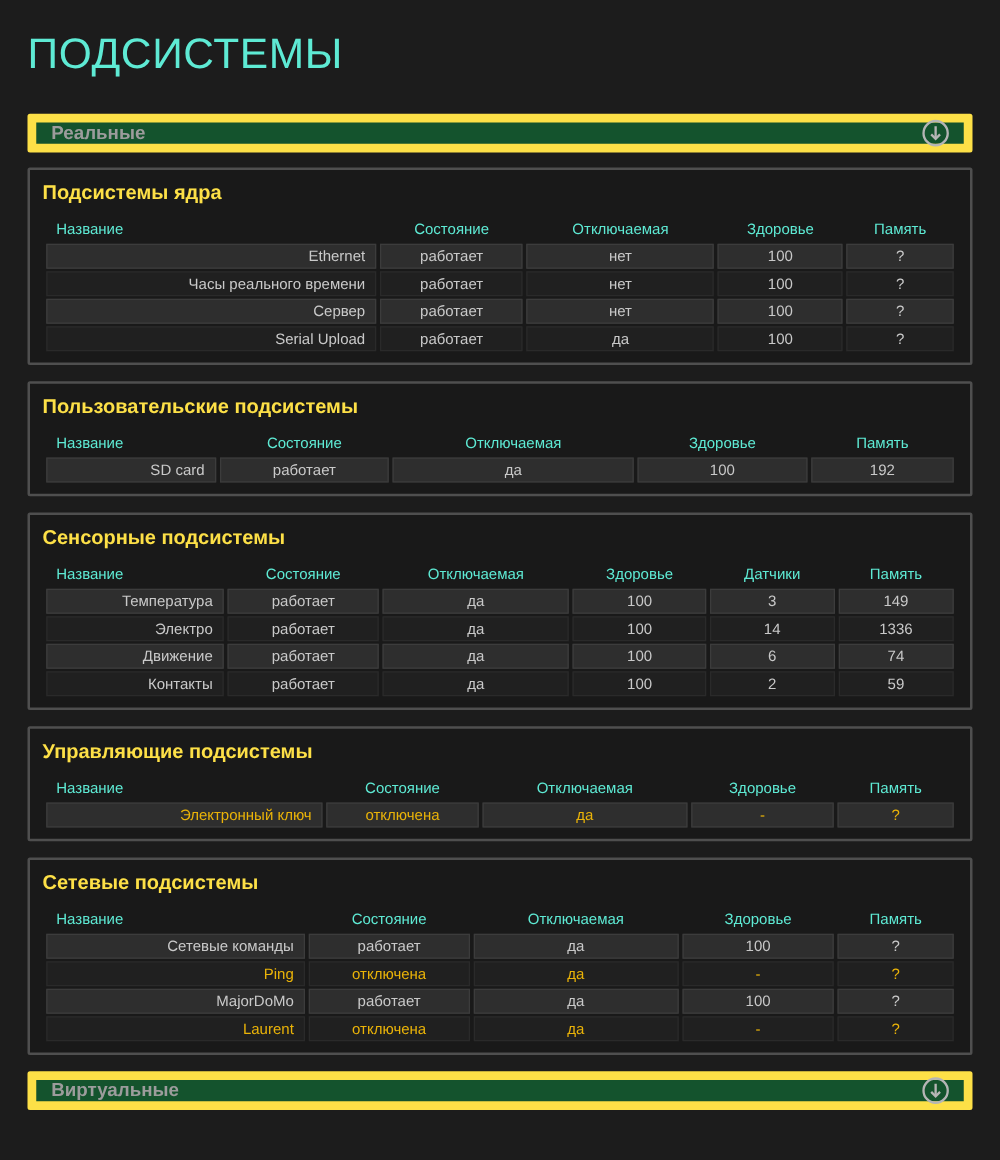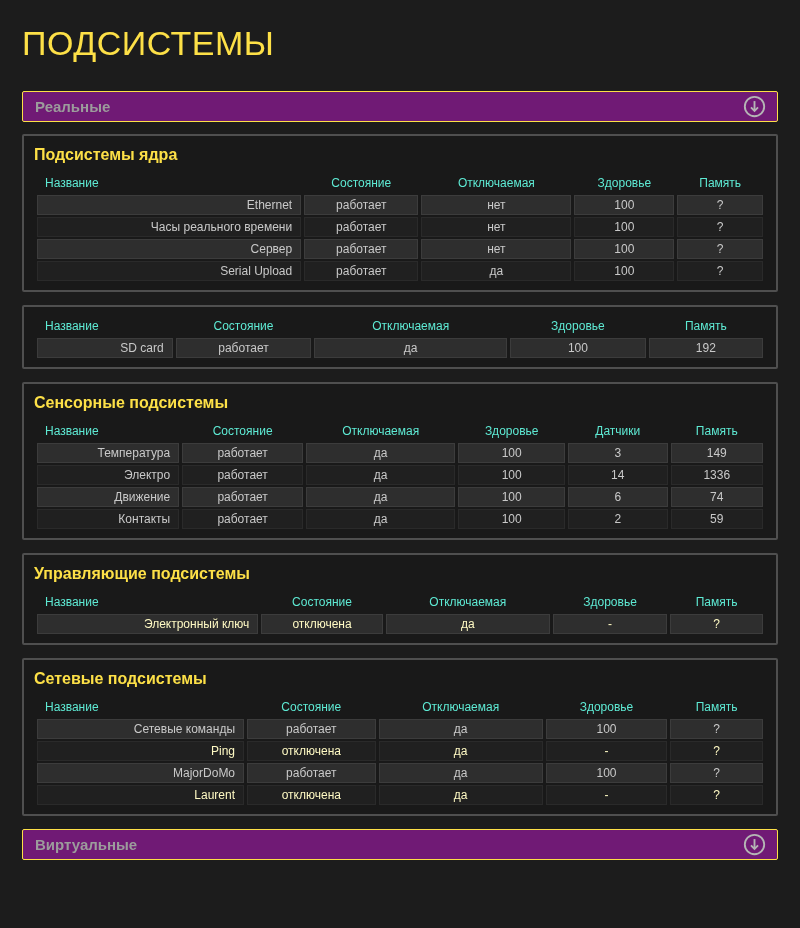--- a/index.html
+++ b/index.html
@@ -9,27 +9,27 @@
     background: #1c1c1c;
     font-family: "Liberation Sans", sans-serif;
     padding: 20px 22px;
     overflow: hidden;
   }
   .page-title {
     margin: 4px 0 28px 0;
     font-size: 34px;
     font-weight: 400;
     letter-spacing: 0.5px;
-    color: #fde047;
+    color: #5eead4;
   }
   
   .bar {
     height: 31px;
-    background: #701a75;
-    border: 1px solid #fde047;
+    background: #14532d;
+    border: 7px solid #fde047;
     border-radius: 2px;
     display: flex;
     align-items: center;
     justify-content: space-between;
     padding: 0 10px 0 12px;
     margin-bottom: 12px;
     cursor: pointer;
   }
   .bar-label {
     color: #9c9c9c;
@@ -73,21 +73,21 @@
     padding: 2px 8px;
     height: 19px;
     text-align: center;
     background: #202020;
     border: 1px solid #2a2a2a;
     white-space: nowrap;
     overflow: hidden;
   }
   table.grid td:first-child { text-align: right; }
   table.grid tbody tr:nth-child(odd) td { background: #2e2e2e; border-color: #3c3c3c; }
-  table.grid tr.disabled td { color: #fef9c3; }
+  table.grid tr.disabled td { color: #eab308; }
   
   .t0 th:nth-child(1){width:37%} .t0 th:nth-child(2){width:16%} .t0 th:nth-child(3){width:21%} .t0 th:nth-child(4){width:14%} .t0 th:nth-child(5){width:12%}
   .t1 th:nth-child(1){width:19%} .t1 th:nth-child(2){width:19%} .t1 th:nth-child(3){width:27%} .t1 th:nth-child(4){width:19%} .t1 th:nth-child(5){width:16%}
   .t2 th:nth-child(1){width:20%} .t2 th:nth-child(2){width:17%} .t2 th:nth-child(3){width:21%} .t2 th:nth-child(4){width:15%} .t2 th:nth-child(5){width:14%} .t2 th:nth-child(6){width:13%}
   .t3 th:nth-child(1){width:31%} .t3 th:nth-child(2){width:17%} .t3 th:nth-child(3){width:23%} .t3 th:nth-child(4){width:16%} .t3 th:nth-child(5){width:13%}
   .t4 th:nth-child(1){width:29%} .t4 th:nth-child(2){width:18%} .t4 th:nth-child(3){width:23%} .t4 th:nth-child(4){width:17%} .t4 th:nth-child(5){width:13%}
 </style>
 </head>
 <body>
 
@@ -143,20 +143,21 @@
           <td>работает</td>
           <td>да</td>
           <td>100</td>
           <td>?</td>
         </tr>
       </tbody>
     </table>
 </section>
 
 <section class="panel">
+  <h2 class="panel-title">Пользовательские подсистемы</h2>
   <table class="grid t1">
       <thead>
         <tr>
           <th>Название</th>
           <th>Состояние</th>
           <th>Отключаемая</th>
           <th>Здоровье</th>
           <th>Память</th>
         </tr>
       </thead>

